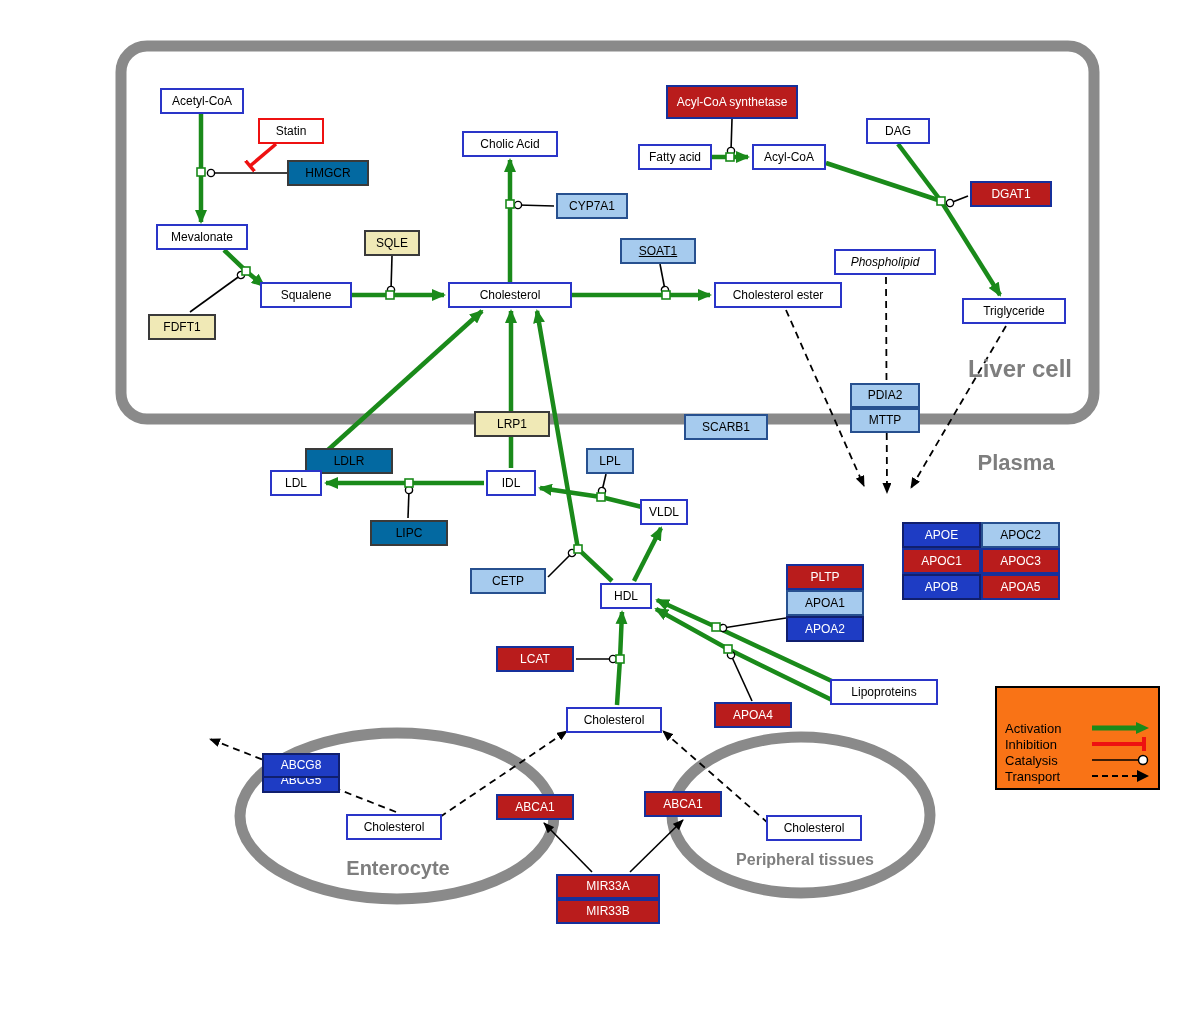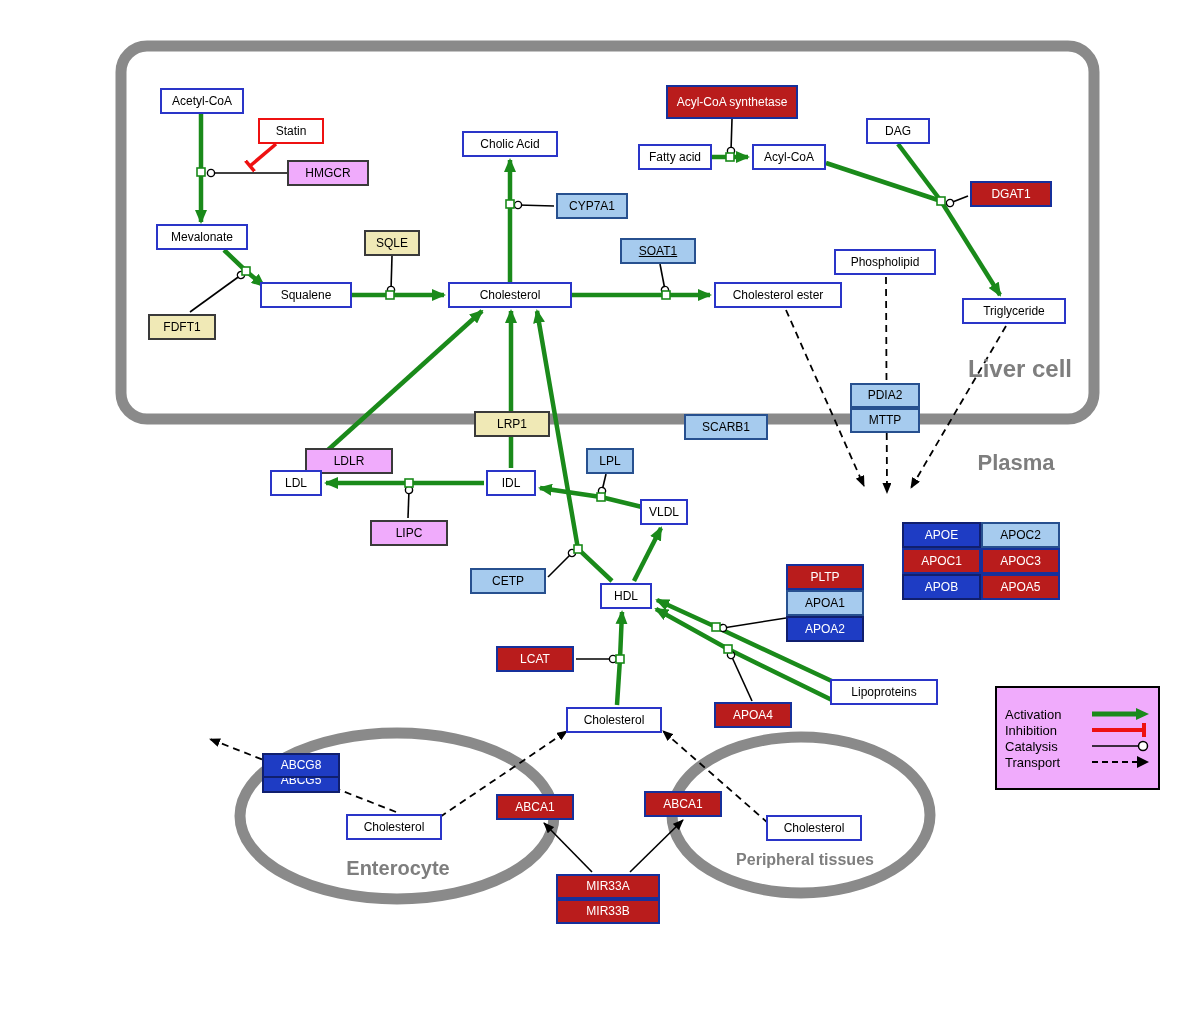--- a/index.html
+++ b/index.html
@@ -3,28 +3,28 @@
 <meta charset="utf-8">
 <style>
   html,body{margin:0;padding:0;background:#fff}
   .stage{position:relative;width:1200px;height:1013px;background:#fff;font-family:"Liberation Sans",sans-serif;overflow:hidden}
   svg.layer{position:absolute;left:0;top:0}
   #node-layer,#label-layer{position:absolute;left:0;top:0;width:100%;height:100%;pointer-events:none}
   .node{position:absolute;display:flex;align-items:center;justify-content:center;text-align:center;
         font-size:12px;color:#000;background:#fff;border:2px solid #2a35c8;box-sizing:border-box;
         line-height:1.05;padding:1px 2px;pointer-events:auto}
   .node.style-drug{border-color:#ee1111}
-  .node.style-yellow{background:#f0abfc;border:2px solid #3a3a3a}
+  .node.style-yellow{background:#0369a1;border:2px solid #3a3a3a}
   .node.style-paleyellow{background:#f0e9b6;border:2px solid #3a3a3a}
   .node.style-lightblue{background:#a6cbee;border:2px solid #27508f}
   .node.style-midblue{background:#b91c1c;border:2px solid #16309b;color:#fff}
   .node.style-darkblue{background:#1e3cc4;border:2px solid #101f6e;color:#fff}
   .clabel{position:absolute;font-weight:bold;color:#7e7e7e;transform:translate(-50%,-50%);white-space:nowrap}
-  .legend{position:absolute;left:995px;top:686px;width:165px;height:104px;border:2px solid #000;background:#f0abfc;
-          box-sizing:border-box;display:flex;flex-direction:column;justify-content:center;padding:4px 8px}
+  .legend{position:absolute;left:995px;top:686px;width:165px;height:104px;border:2px solid #000;background:#f97316;
+          box-sizing:border-box;display:flex;flex-direction:column;justify-content:flex-end;padding:4px 8px}
   .legend-row{display:flex;align-items:center;justify-content:space-between}
   .legend-label{font-size:13px;color:#000}
 </style>
 </head>
 <body>
 
 <div class="stage">
   <svg id="edge-layer" class="layer" width="1200" height="1013">
     <defs>
       <marker id="m-green" markerUnits="userSpaceOnUse" markerWidth="14" markerHeight="12" refX="12" refY="6" orient="auto">
@@ -115,21 +115,21 @@
       <div class="node style-metabolite" style="left: 448px; top: 282px; width: 124px; height: 26px;">Cholesterol</div>
       <div class="node style-metabolite" style="left: 462px; top: 131px; width: 96px; height: 26px;">Cholic Acid</div>
       <div class="node style-lightblue" style="left: 556px; top: 193px; width: 72px; height: 26px;">CYP7A1</div>
       <div class="node style-lightblue" style="left: 620px; top: 238px; width: 76px; height: 26px; text-decoration: underline;">SOAT1</div>
       <div class="node style-metabolite" style="left: 714px; top: 282px; width: 128px; height: 26px;">Cholesterol ester</div>
       <div class="node style-midblue" style="left: 666px; top: 85px; width: 132px; height: 34px;">Acyl-CoA synthetase</div>
       <div class="node style-metabolite" style="left: 638px; top: 144px; width: 74px; height: 26px;">Fatty acid</div>
       <div class="node style-metabolite" style="left: 752px; top: 144px; width: 74px; height: 26px;">Acyl-CoA</div>
       <div class="node style-metabolite" style="left: 866px; top: 118px; width: 64px; height: 26px;">DAG</div>
       <div class="node style-midblue" style="left: 970px; top: 181px; width: 82px; height: 26px;">DGAT1</div>
-      <div class="node style-metabolite" style="left: 834px; top: 249px; width: 102px; height: 26px;">Phospholipid</div>
+      <div class="node style-metabolite" style="left: 834px; top: 249px; width: 102px; height: 26px; font-style: italic;">Phospholipid</div>
       <div class="node style-metabolite" style="left: 962px; top: 298px; width: 104px; height: 26px;">Triglyceride</div>
       <div class="node style-lightblue" style="left: 850px; top: 383px; width: 70px; height: 25px;">PDIA2</div>
       <div class="node style-lightblue" style="left: 850px; top: 408px; width: 70px; height: 25px;">MTTP</div>
       <div class="node style-yellow" style="left: 305px; top: 411px; width: 88px; height: 26px; margin-top: 37px;">LDLR</div>
       <div class="node style-paleyellow" style="left: 474px; top: 411px; width: 76px; height: 26px;">LRP1</div>
       <div class="node style-lightblue" style="left: 684px; top: 414px; width: 84px; height: 26px;">SCARB1</div>
       <div class="node style-metabolite" style="left: 270px; top: 470px; width: 52px; height: 26px;">LDL</div>
       <div class="node style-metabolite" style="left: 486px; top: 470px; width: 50px; height: 26px;">IDL</div>
       <div class="node style-lightblue" style="left: 586px; top: 448px; width: 48px; height: 26px;">LPL</div>
       <div class="node style-metabolite" style="left: 640px; top: 499px; width: 48px; height: 26px;">VLDL</div>

